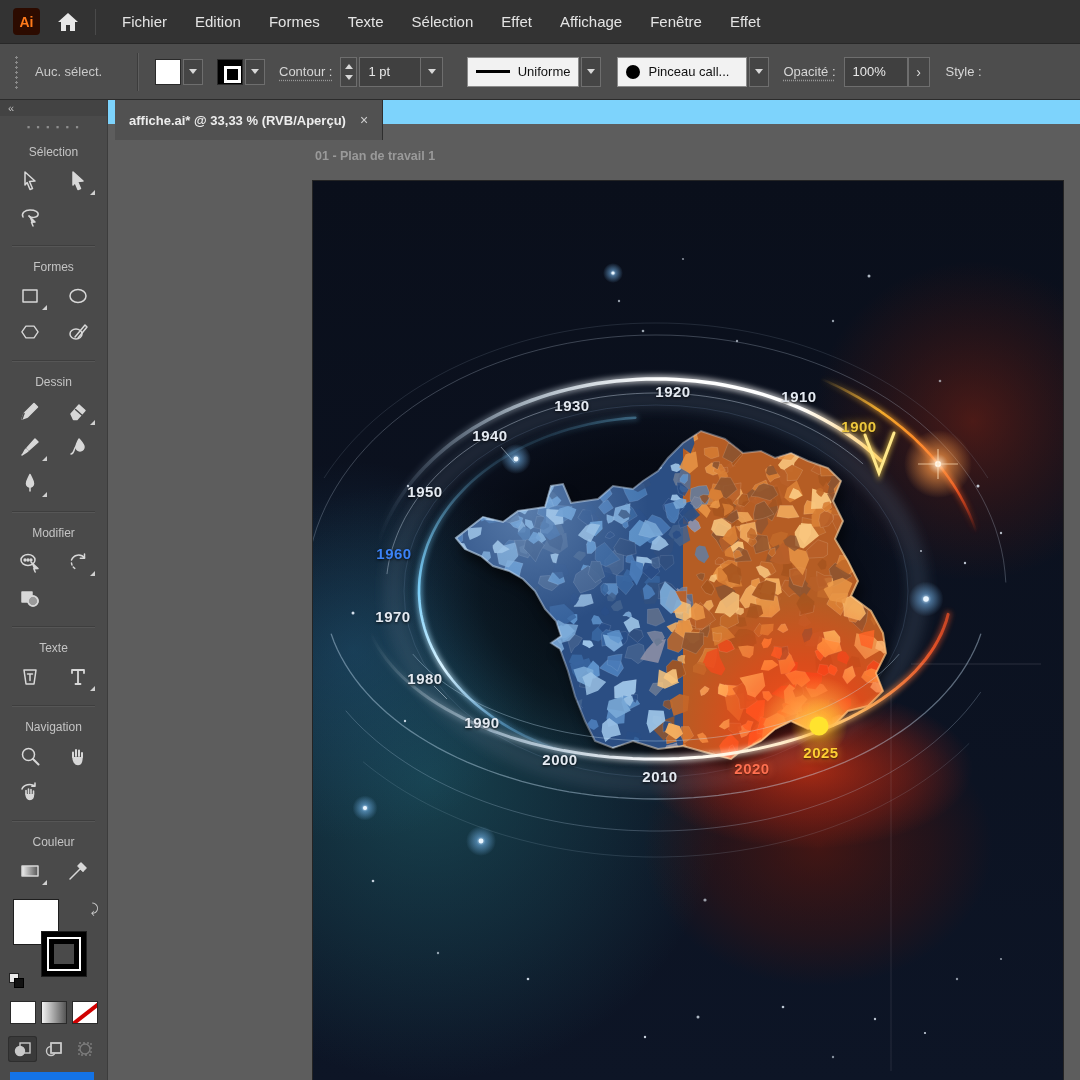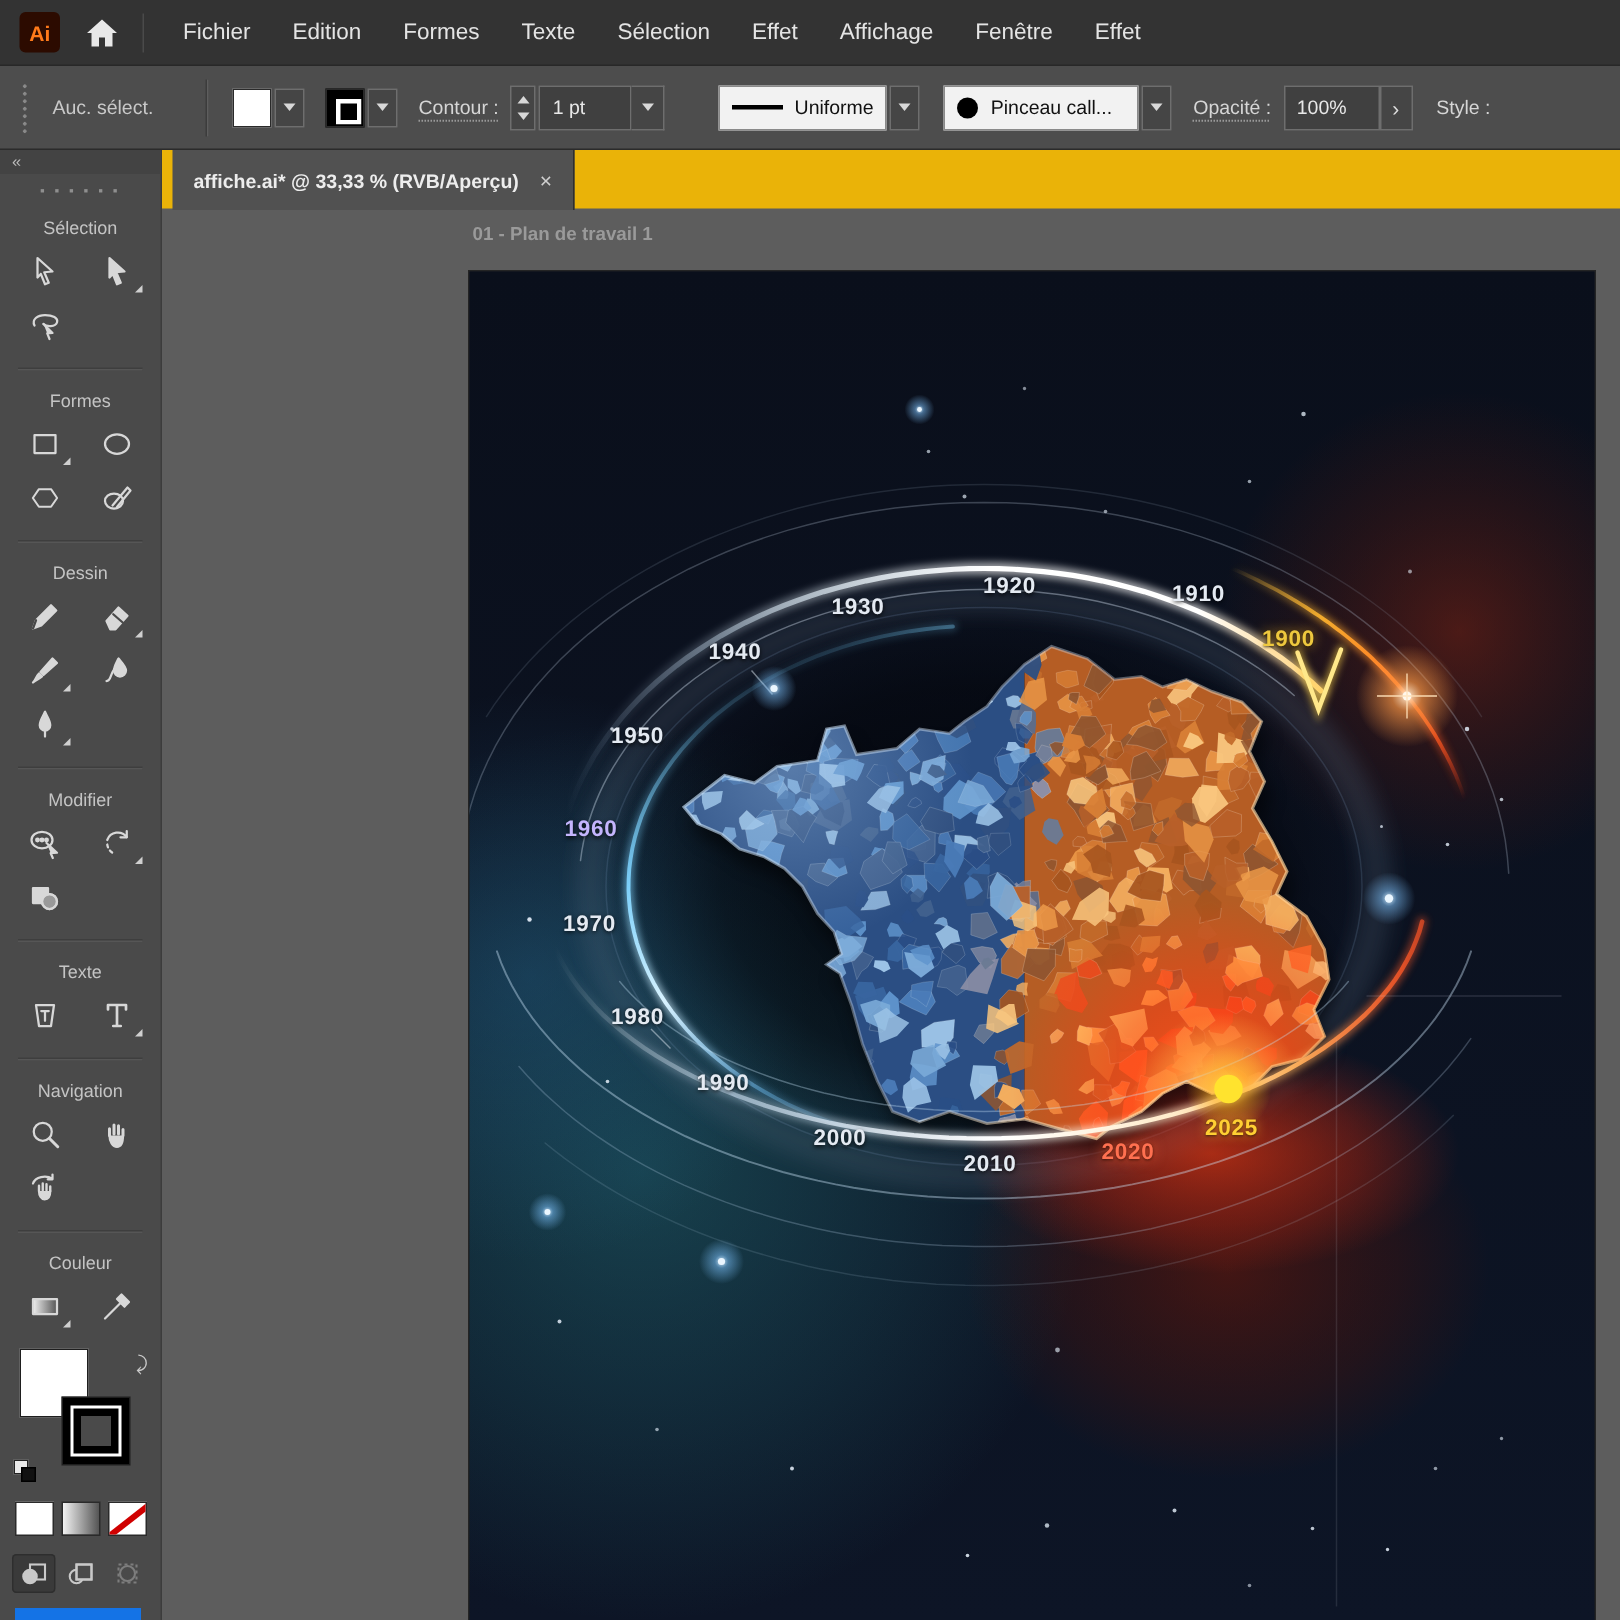--- a/index.html
+++ b/index.html
@@ -77,21 +77,21 @@
   .ct-none{background:#fff;position:relative;overflow:hidden;}
   .ct-none::after{content:"";position:absolute;left:-4px;top:9px;width:36px;height:4px;background:#d00000;transform:rotate(-38deg);}
   .dm-row{display:flex;justify-content:center;gap:2px;margin-top:12px;}
   .dm-btn{width:29px;height:26px;border-radius:3px;display:flex;align-items:center;justify-content:center;}
   .dm-btn.active{background:#3a3a3a;box-shadow:inset 0 0 0 1px #2e2e2e;}
   .dm-btn svg{stroke:#c9c9c9;fill:none;stroke-width:1.4;}
   .dm-btn.dim svg{stroke:#7d7d7d;}
   .tb-accent{position:absolute;left:10px;bottom:0;width:84px;height:8px;background:#1473e6;}
 
   
-  .tabbar{position:absolute;left:108px;top:100px;width:972px;height:39px;background:#eab308;}
+  .tabbar{position:absolute;left:108px;top:100px;width:972px;height:24px;background:#7dd3fc;}
   .doc-tab{position:absolute;left:7px;top:0;height:40px;background:#515151;display:flex;align-items:center;
            padding:0 14px;color:#ededed;font-size:13px;font-weight:bold;border-right:1px solid #2e2e2e;}
   .doc-tab .close{margin-left:14px;font-weight:normal;color:#cfcfcf;font-size:14px;}
   .canvas{position:absolute;left:108px;top:140px;width:972px;height:940px;background:#5d5d5d;overflow:hidden;}
   .artboard-label{position:absolute;left:207px;top:9px;color:#9a9a9a;font-size:12.5px;font-weight:bold;}
   .artboard{position:absolute;left:204px;top:40px;width:750px;height:900px;background:#0b101c;
             border:1px solid #242424;box-sizing:content-box;}
   .artboard svg{position:absolute;left:0;top:0;}
   .year-layer{position:absolute;left:0;top:0;width:750px;height:900px;pointer-events:none;}
   .year-label{position:absolute;transform:translate(-50%,-50%);font-size:15px;font-weight:bold;
@@ -146,21 +146,21 @@
     <span class="cb-label">Contour :</span>
     <div class="stepper">
       <div class="chev up"></div>
         <div class="chev"></div>
     </div>
     <input class="field" style="width: 62px; margin-left: 2px;" value="1 pt">
     <div class="field-chev">
         <div class="chev"></div>
       </div>
 
-    <div class="white-combo" style="width:112px;margin-left:36px">
+    <div class="white-combo" style="width:112px;margin-left:24px">
       <div class="line-preview"></div>
       <span>Uniforme</span>
     </div>
     <div class="chev-btn" style="height:30px">
         <div class="chev"></div>
       </div>
 
     <div class="white-combo" style="width:130px;margin-left:16px">
       <div class="dot-preview"></div>
       <span>Pinceau call...</span>
@@ -1257,21 +1257,21 @@
           <path d="M598 483 H728" stroke="rgba(200,205,215,.16)" stroke-width="1"></path>
           <path d="M578 512 V890" stroke="rgba(200,205,215,.13)" stroke-width="1"></path>
         </svg>
       <div class="year-layer" id="year-layer">
           <span class="year-label gold" style="left: 546px; top: 245px; color: rgb(238, 200, 62);">1900</span>
           <span class="year-label" style="left: 486px; top: 215px; color: rgb(228, 234, 242);">1910</span>
           <span class="year-label" style="left: 360px; top: 210px; color: rgb(228, 234, 242);">1920</span>
           <span class="year-label" style="left: 259px; top: 224px; color: rgb(228, 234, 242);">1930</span>
           <span class="year-label" style="left: 177px; top: 254px; color: rgb(228, 234, 242);">1940</span>
           <span class="year-label" style="left: 112px; top: 310px; color: rgb(228, 234, 242);">1950</span>
-          <span class="year-label" style="left: 81px; top: 372px; color: #c4b5fd;">1960</span>
+          <span class="year-label" style="left: 81px; top: 372px; color: #3b82f6;">1960</span>
           <span class="year-label" style="left: 80px; top: 435px; color: rgb(228, 234, 242);">1970</span>
           <span class="year-label" style="left: 112px; top: 497px; color: rgb(228, 234, 242);">1980</span>
           <span class="year-label" style="left: 169px; top: 541px; color: rgb(228, 234, 242);">1990</span>
           <span class="year-label" style="left: 247px; top: 578px; color: rgb(228, 234, 242);">2000</span>
           <span class="year-label" style="left: 347px; top: 595px; color: rgb(228, 234, 242);">2010</span>
           <span class="year-label hot" style="left: 439px; top: 587px; color: rgb(255, 112, 80);">2020</span>
           <span class="year-label gold" style="left: 508px; top: 571px; color: rgb(255, 207, 51);">2025</span>
         </div>
     </div>
   </div>

